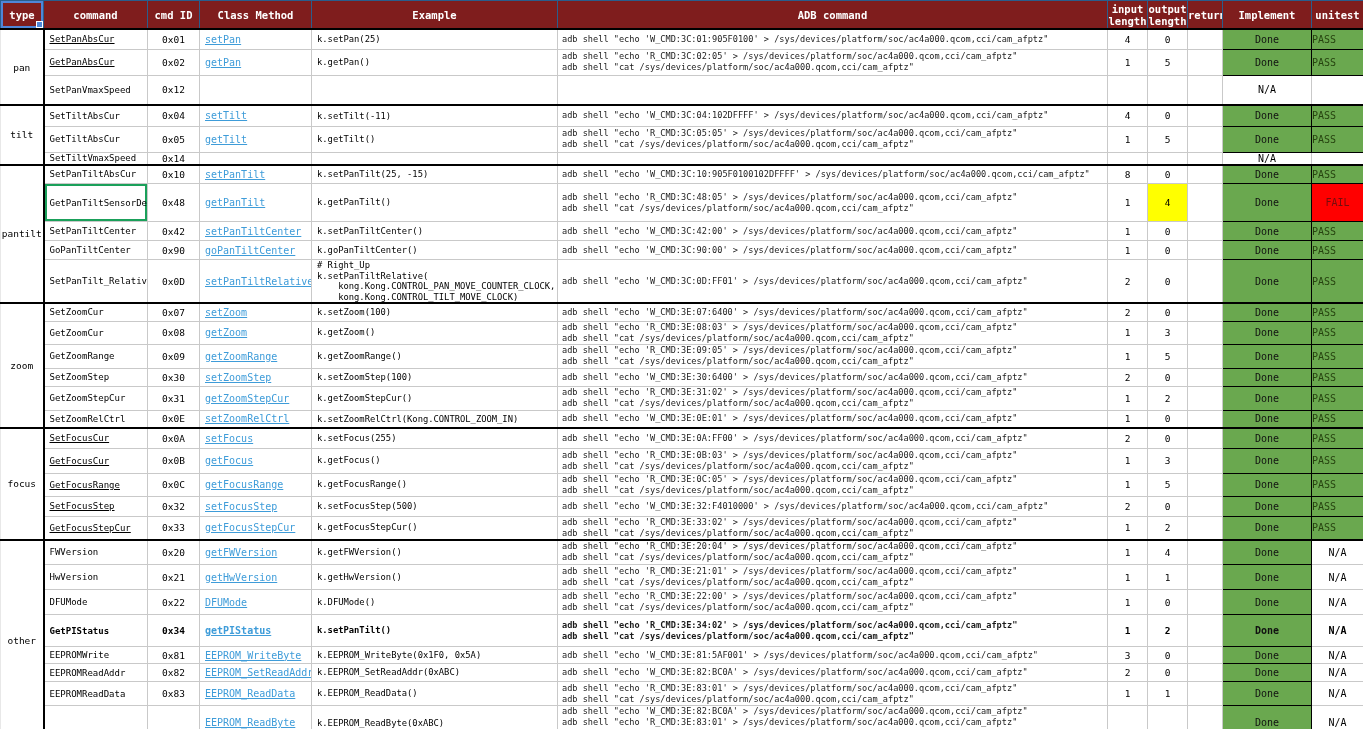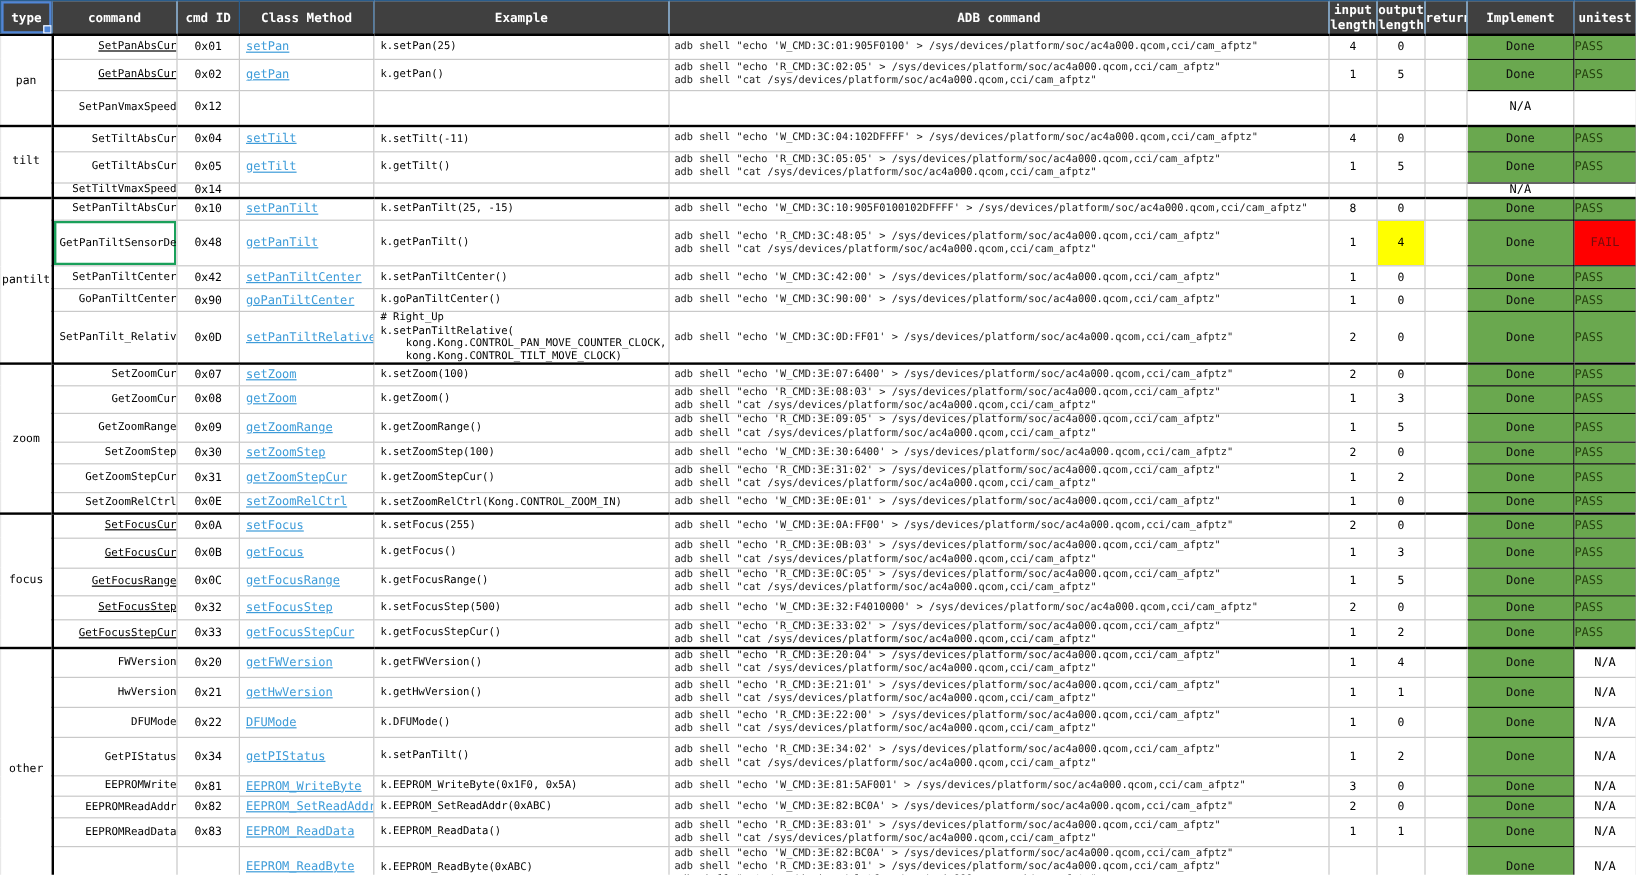--- a/index.html
+++ b/index.html
@@ -3,40 +3,40 @@
 <meta charset="utf-8">
 <style>
   html,body{margin:0;padding:0;}
   body{
     width:1363px;height:729px;overflow:hidden;background:#fff;
     font-family:"DejaVu Sans Mono","Liberation Mono",monospace;
   }
   table{border-collapse:collapse;table-layout:fixed;width:1363px;}
   td,th{padding:0;overflow:hidden;}
   thead th{
-    background:#404040;color:#fff;font-size:10.5px;font-weight:bold;
+    background:#7f1d1d;color:#fff;font-size:10.5px;font-weight:bold;
     height:27px;white-space:pre-line;line-height:12px;text-align:center;
     border:1px solid #2a5d8c;
   }
   thead th.sel{
     box-shadow:inset 0 0 0 2px #4f86d8;position:relative;
   }
   thead th.sel::after{
     content:"";position:absolute;right:0;bottom:0;width:5px;height:5px;
     background:#4f86d8;border:1px solid #fff;
   }
   tbody td{
     border:1px solid #c9c9c9;font-size:10px;color:#000;vertical-align:middle;
     background:#fff;
   }
   td.type-cell{
     text-align:center;font-size:9.5px;border-right:2px solid #000;
     border-left:1px solid #e8e8e8;
   }
-  td.c-cmd{text-align:right;padding-left:5px;white-space:nowrap;font-size:9px;}
+  td.c-cmd{text-align:left;padding-left:5px;white-space:nowrap;font-size:9px;}
   td.c-cmd.link{text-decoration:underline;}
   td.c-cmd.boxed{box-shadow:inset 0 0 0 2px #1aa05a;}
   td.c-id{text-align:center;font-size:9.5px;}
   td.c-method{color:#3E9CD9;text-decoration:underline;padding-left:5px;
     white-space:nowrap;font-size:10px;}
   td.c-ex{font-size:8.8px;line-height:10.5px;padding-left:5px;white-space:pre;}
   td.c-adb{font-size:8.6px;line-height:11px;padding-left:4px;white-space:pre;color:#1a1a1a;}
   td.c-num{text-align:center;font-size:9.5px;}
   td.hl-yellow{background:#FFFF00;}
   td.i-done{background:#6AA84F;text-align:center;border:1px solid #000;color:#111;}
@@ -396,21 +396,21 @@
         <td class="c-method">DFUMode</td>
         <td class="c-ex">k.DFUMode()</td>
         <td class="c-adb">adb shell "echo 'R_CMD:3E:22:00' &gt; /sys/devices/platform/soc/ac4a000.qcom,cci/cam_afptz"
 adb shell "cat /sys/devices/platform/soc/ac4a000.qcom,cci/cam_afptz"</td>
         <td class="c-num">1</td>
         <td class="c-num">0</td>
         <td class="c-num"></td>
         <td class="i-done">Done</td>
         <td class="u-na">N/A</td>
       </tr>
-      <tr style="height: 32px;">
+      <tr style="height: 32px; font-weight: bold;">
         <td class="c-cmd">GetPIStatus</td>
         <td class="c-id">0x34</td>
         <td class="c-method">getPIStatus</td>
         <td class="c-ex">k.setPanTilt()</td>
         <td class="c-adb">adb shell "echo 'R_CMD:3E:34:02' &gt; /sys/devices/platform/soc/ac4a000.qcom,cci/cam_afptz"
 adb shell "cat /sys/devices/platform/soc/ac4a000.qcom,cci/cam_afptz"</td>
         <td class="c-num">1</td>
         <td class="c-num">2</td>
         <td class="c-num"></td>
         <td class="i-done">Done</td>

